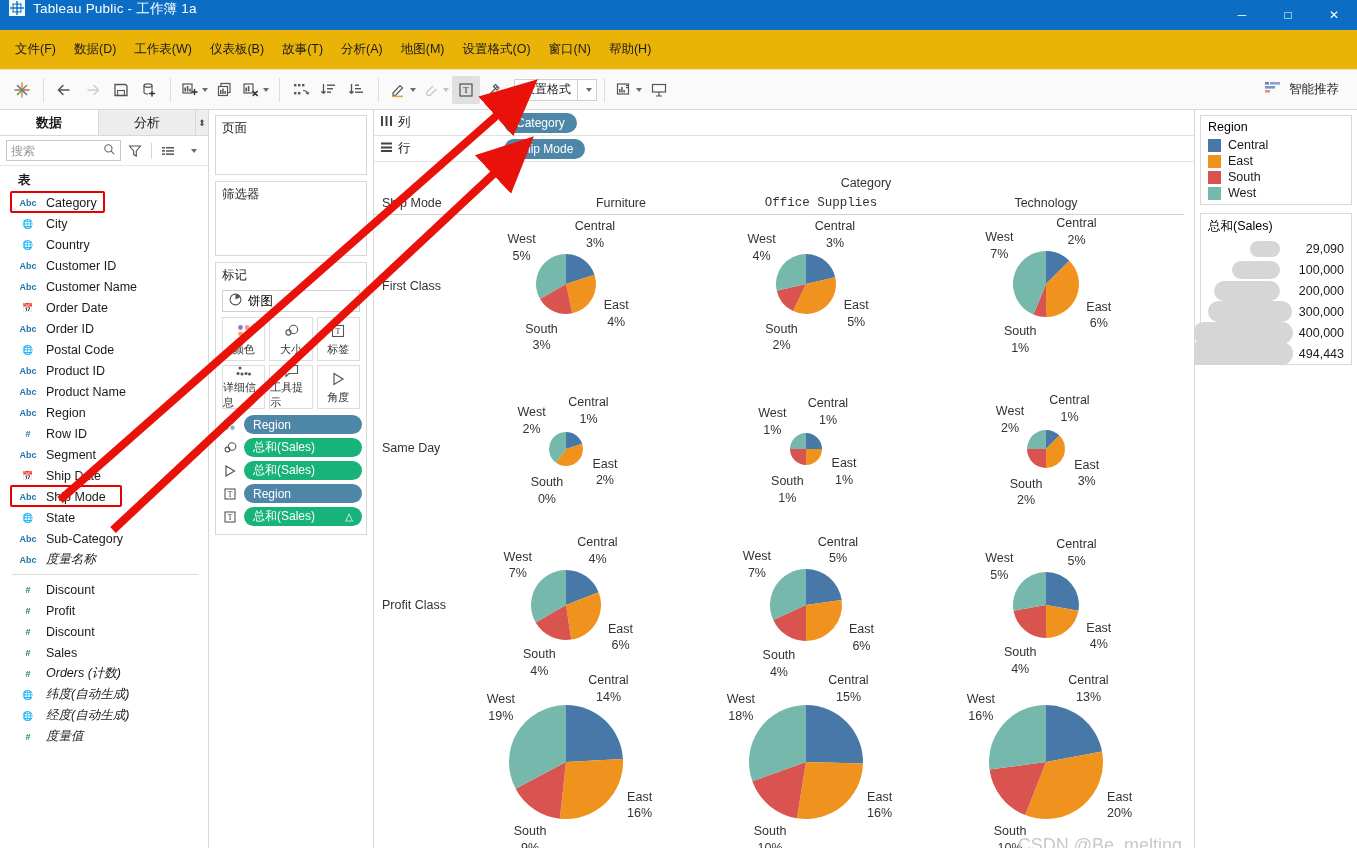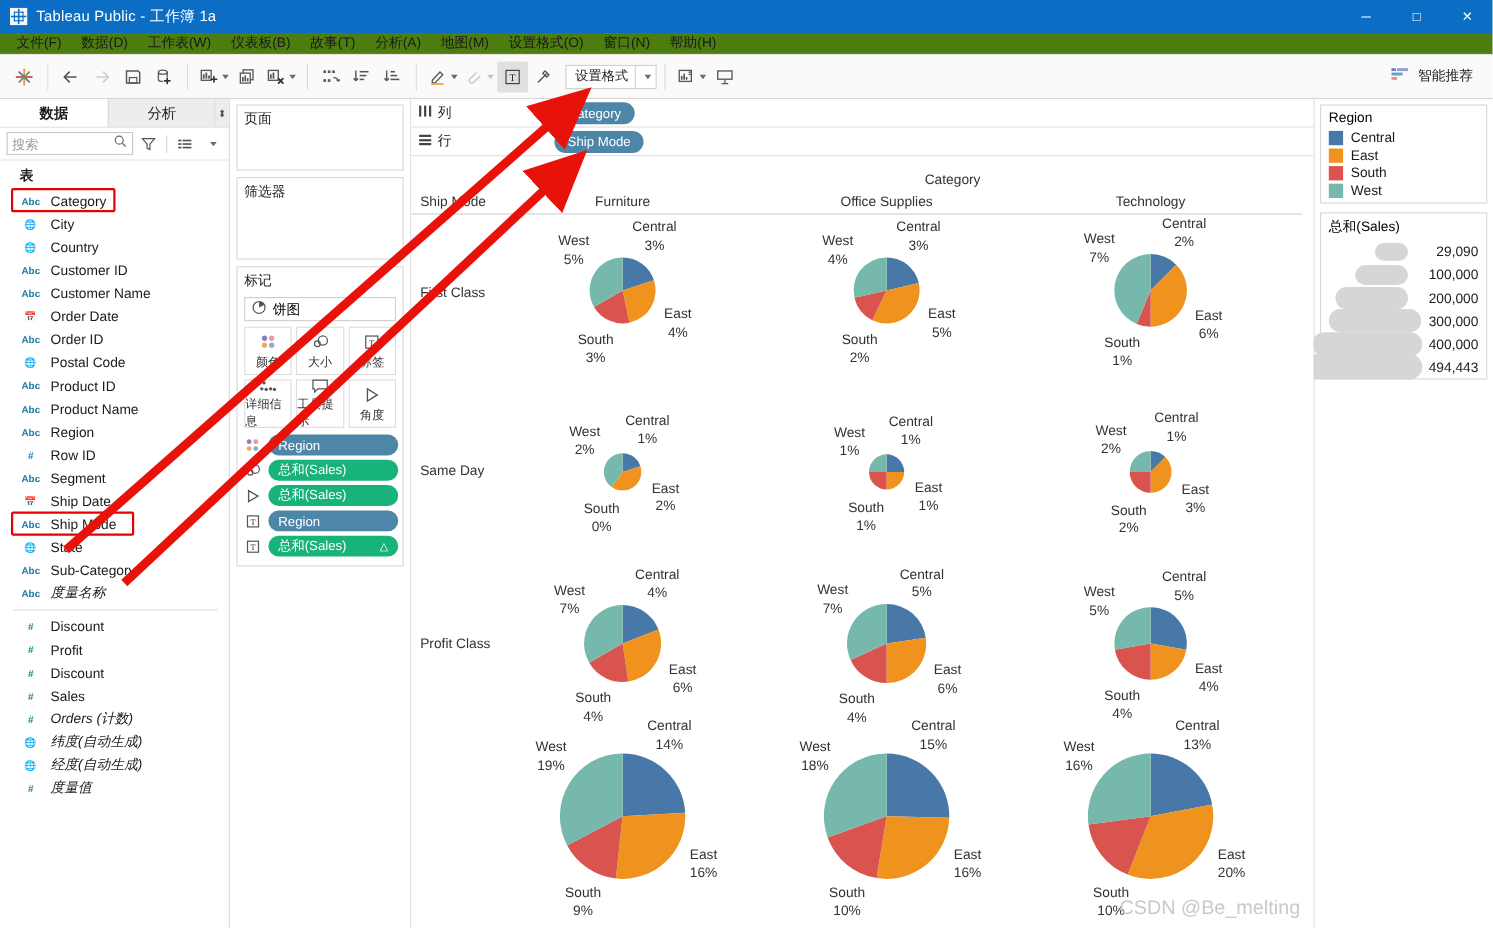--- a/index.html
+++ b/index.html
@@ -6,35 +6,35 @@
   html, body {
     width: 1357px; height: 848px;
     font-family: "Liberation Sans", sans-serif;
     background: #ffffff;
     overflow: hidden;
   }
   #app { position: relative; width: 1357px; height: 848px; }
 
   
   .titlebar {
-    height: 30px; background: #0b6ec4; display: flex; align-items: center;
+    height: 30px; background: #0b6ec4; display: flex; align-items: flex-start;
     color: #fff; font-size: 13px;
   }
   .tb-logo { width: 16px; height: 16px; margin: 0 8px 0 9px; position: relative; }
   .tb-logo svg { display: block; }
   .tb-title { flex: 1; font-size: 13.5px; letter-spacing: .2px; }
   .tb-btns { display: flex; height: 30px; }
   .tb-btn {
     width: 46px; height: 30px; display: flex; align-items: center;
     justify-content: center; font-size: 12px; color: #fff;
   }
 
   
   .menubar {
-    height: 20px; background: #4d7c0f; display: flex; align-items: center;
+    height: 40px; background: #eab308; display: flex; align-items: center;
     padding-left: 6px; font-size: 12.5px; color: #1a1a1a;
     border-bottom: 1px solid #e3e3e3;
   }
   .menu-item { padding: 3px 9px; white-space: nowrap; cursor: default; }
 
   
   .toolbar {
     height: 40px; background: #fafafa; border-bottom: 1px solid #d8d8d8;
     display: flex; align-items: center; padding: 0 8px; gap: 0px;
   }
@@ -683,22 +683,22 @@
         </span>
         <span class="shelf-pill">Ship Mode</span>
       </div>
 
       <div class="canvas">
 
         <div class="cat-title" style="left:412px; top:14px; width:160px; text-align:center;">Category</div>
 
         <div class="row-lbl" style="left:8px; top:34px;">Ship Mode</div>
 
-        <div class="col-hdr" style="left:112px; top:34px; width:160px;">Furniture</div>
-        <div class="col-hdr" style="left:352px; top:34px; width:160px;">Office Supplies</div>
+        <div class="col-hdr" style="left:112px; top:34px; width:160px;text-align:right;">Furniture</div>
+        <div class="col-hdr" style="left:367px; top:34px; width:160px;font-family:Liberation Mono, monospace;">Office Supplies</div>
         <div class="col-hdr" style="left:592px; top:34px; width:160px;">Technology</div>
         <div class="hdr-rule" style="left:0px; top:52px; width:810px;"></div>
 
         <div class="row-lbl" style="left:8px; top:117px;">First Class</div>
         <div class="row-lbl" style="left:8px; top:279px;">Same Day</div>
         <div class="row-lbl" style="left:8px; top:436px;">Profit Class</div>
 
         <div id="pies">
             <div class="pieholder" style="left: 82px; top: 44px; width: 220px; height: 156px;"><svg width="220" height="156">
                 <path d="M110,78 L110.00,48.00 A30,30 0 0,1 138.53,68.73 Z" fill="#4878a8"></path>

